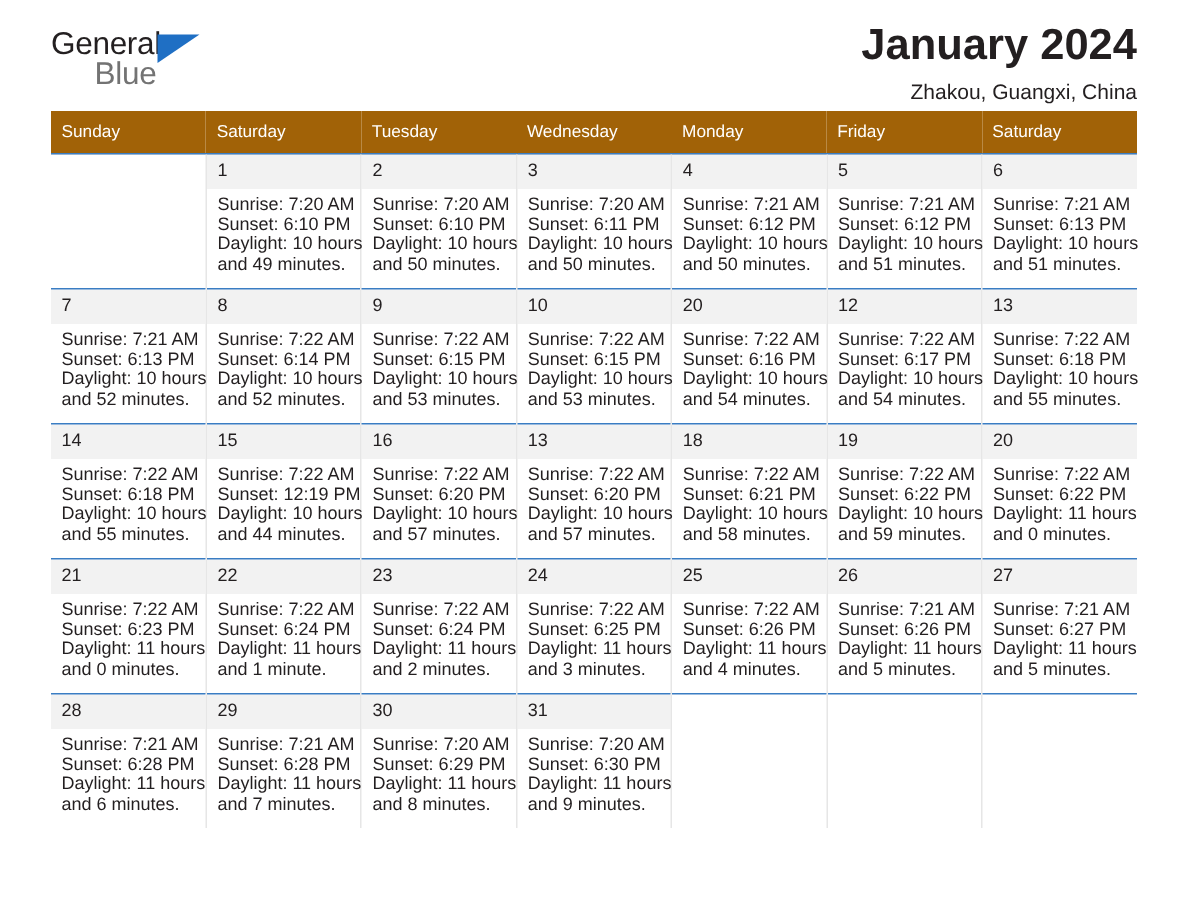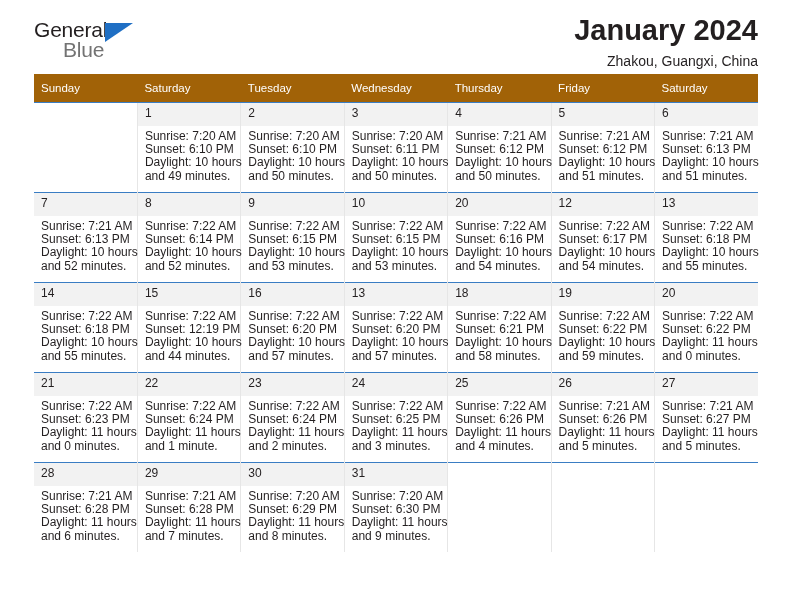--- a/index.html
+++ b/index.html
@@ -159,21 +159,21 @@
 
   </div>
 
   <table class="calendar">
     <thead>
       <tr>
         <th>Sunday</th>
         <th>Saturday</th>
         <th>Tuesday</th>
         <th>Wednesday</th>
-        <th>Thursday</th>
+        <th>Monday</th>
         <th>Friday</th>
         <th>Saturday</th>
       </tr>
     </thead>
     <tbody>
         <tr class="week-row">
           <td class="empty-cell">
             <div class="daynum empty">&nbsp;</div>
             <div class="cell-body"></div>
           </td>

